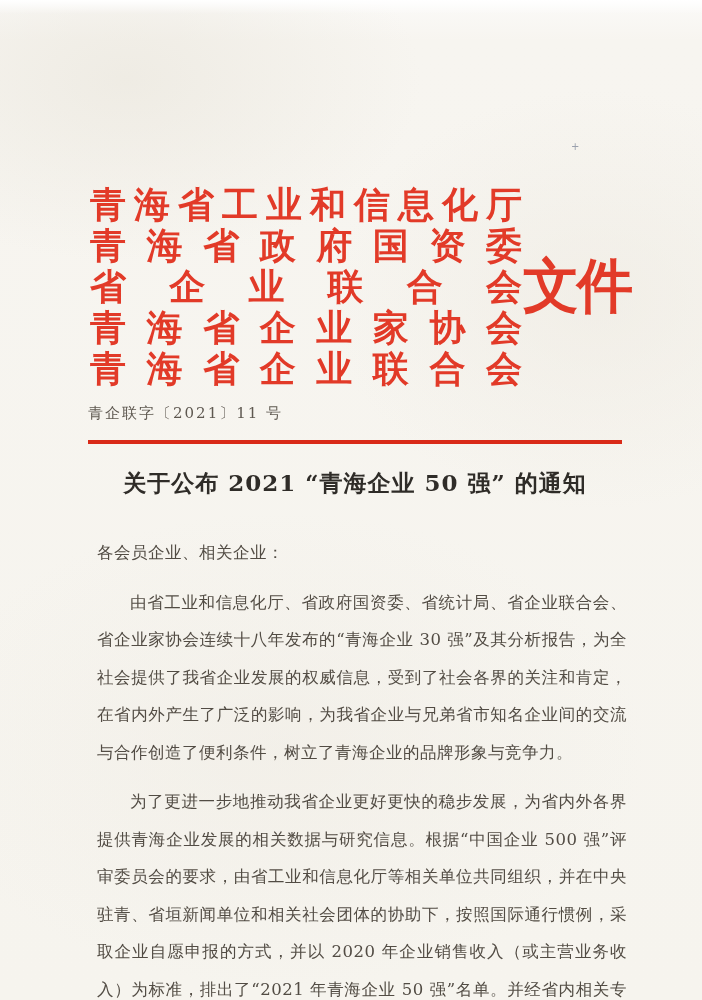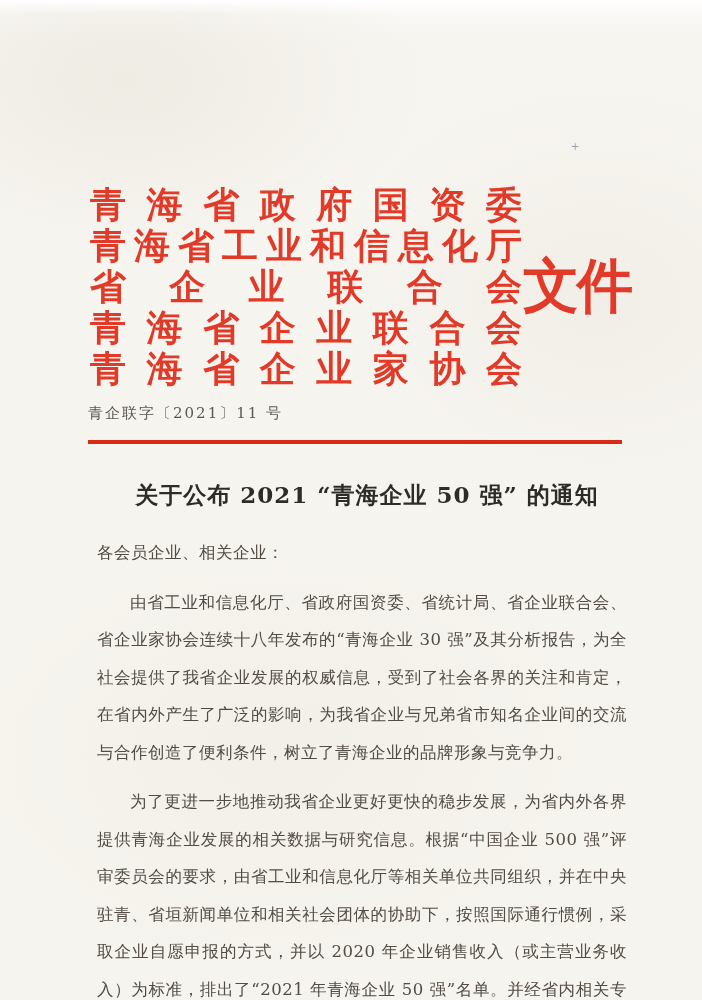--- a/index.html
+++ b/index.html
@@ -78,21 +78,21 @@
     width: 534px;
     height: 4px;
     background: #d92a18;
   }
 
   .doc-title {
     position: absolute;
     left: 88px;
     top: 468px;
     width: 534px;
-    margin: 12px;
+    margin: 0;
     text-align: center;
     font-size: 23px;
     font-weight: bold;
     letter-spacing: 1px;
     color: #2f2c28;
   }
 
   .doc-body {
     position: absolute;
     left: 85px;
@@ -124,25 +124,25 @@
 </style>
 </head>
 <body>
 
 <div class="page">
 
   <span class="reg-mark">+</span>
 
   <div class="letterhead">
     <div class="agencies">
+      <div class="agency-line">青海省工业和信息化厅</div>
       <div class="agency-line">青海省政府国资委</div>
-      <div class="agency-line">青海省工业和信息化厅</div>
       <div class="agency-line">省企业联合会</div>
+      <div class="agency-line">青海省企业家协会</div>
       <div class="agency-line">青海省企业联合会</div>
-      <div class="agency-line">青海省企业家协会</div>
     </div>
     <div class="doc-label">文件</div>
   </div>
 
   <div class="doc-number">青企联字〔2021〕11 号</div>
 
   <div class="red-line"></div>
 
   <h1 class="doc-title">关于公布 2021 “青海企业 50 强” 的通知</h1>
 

